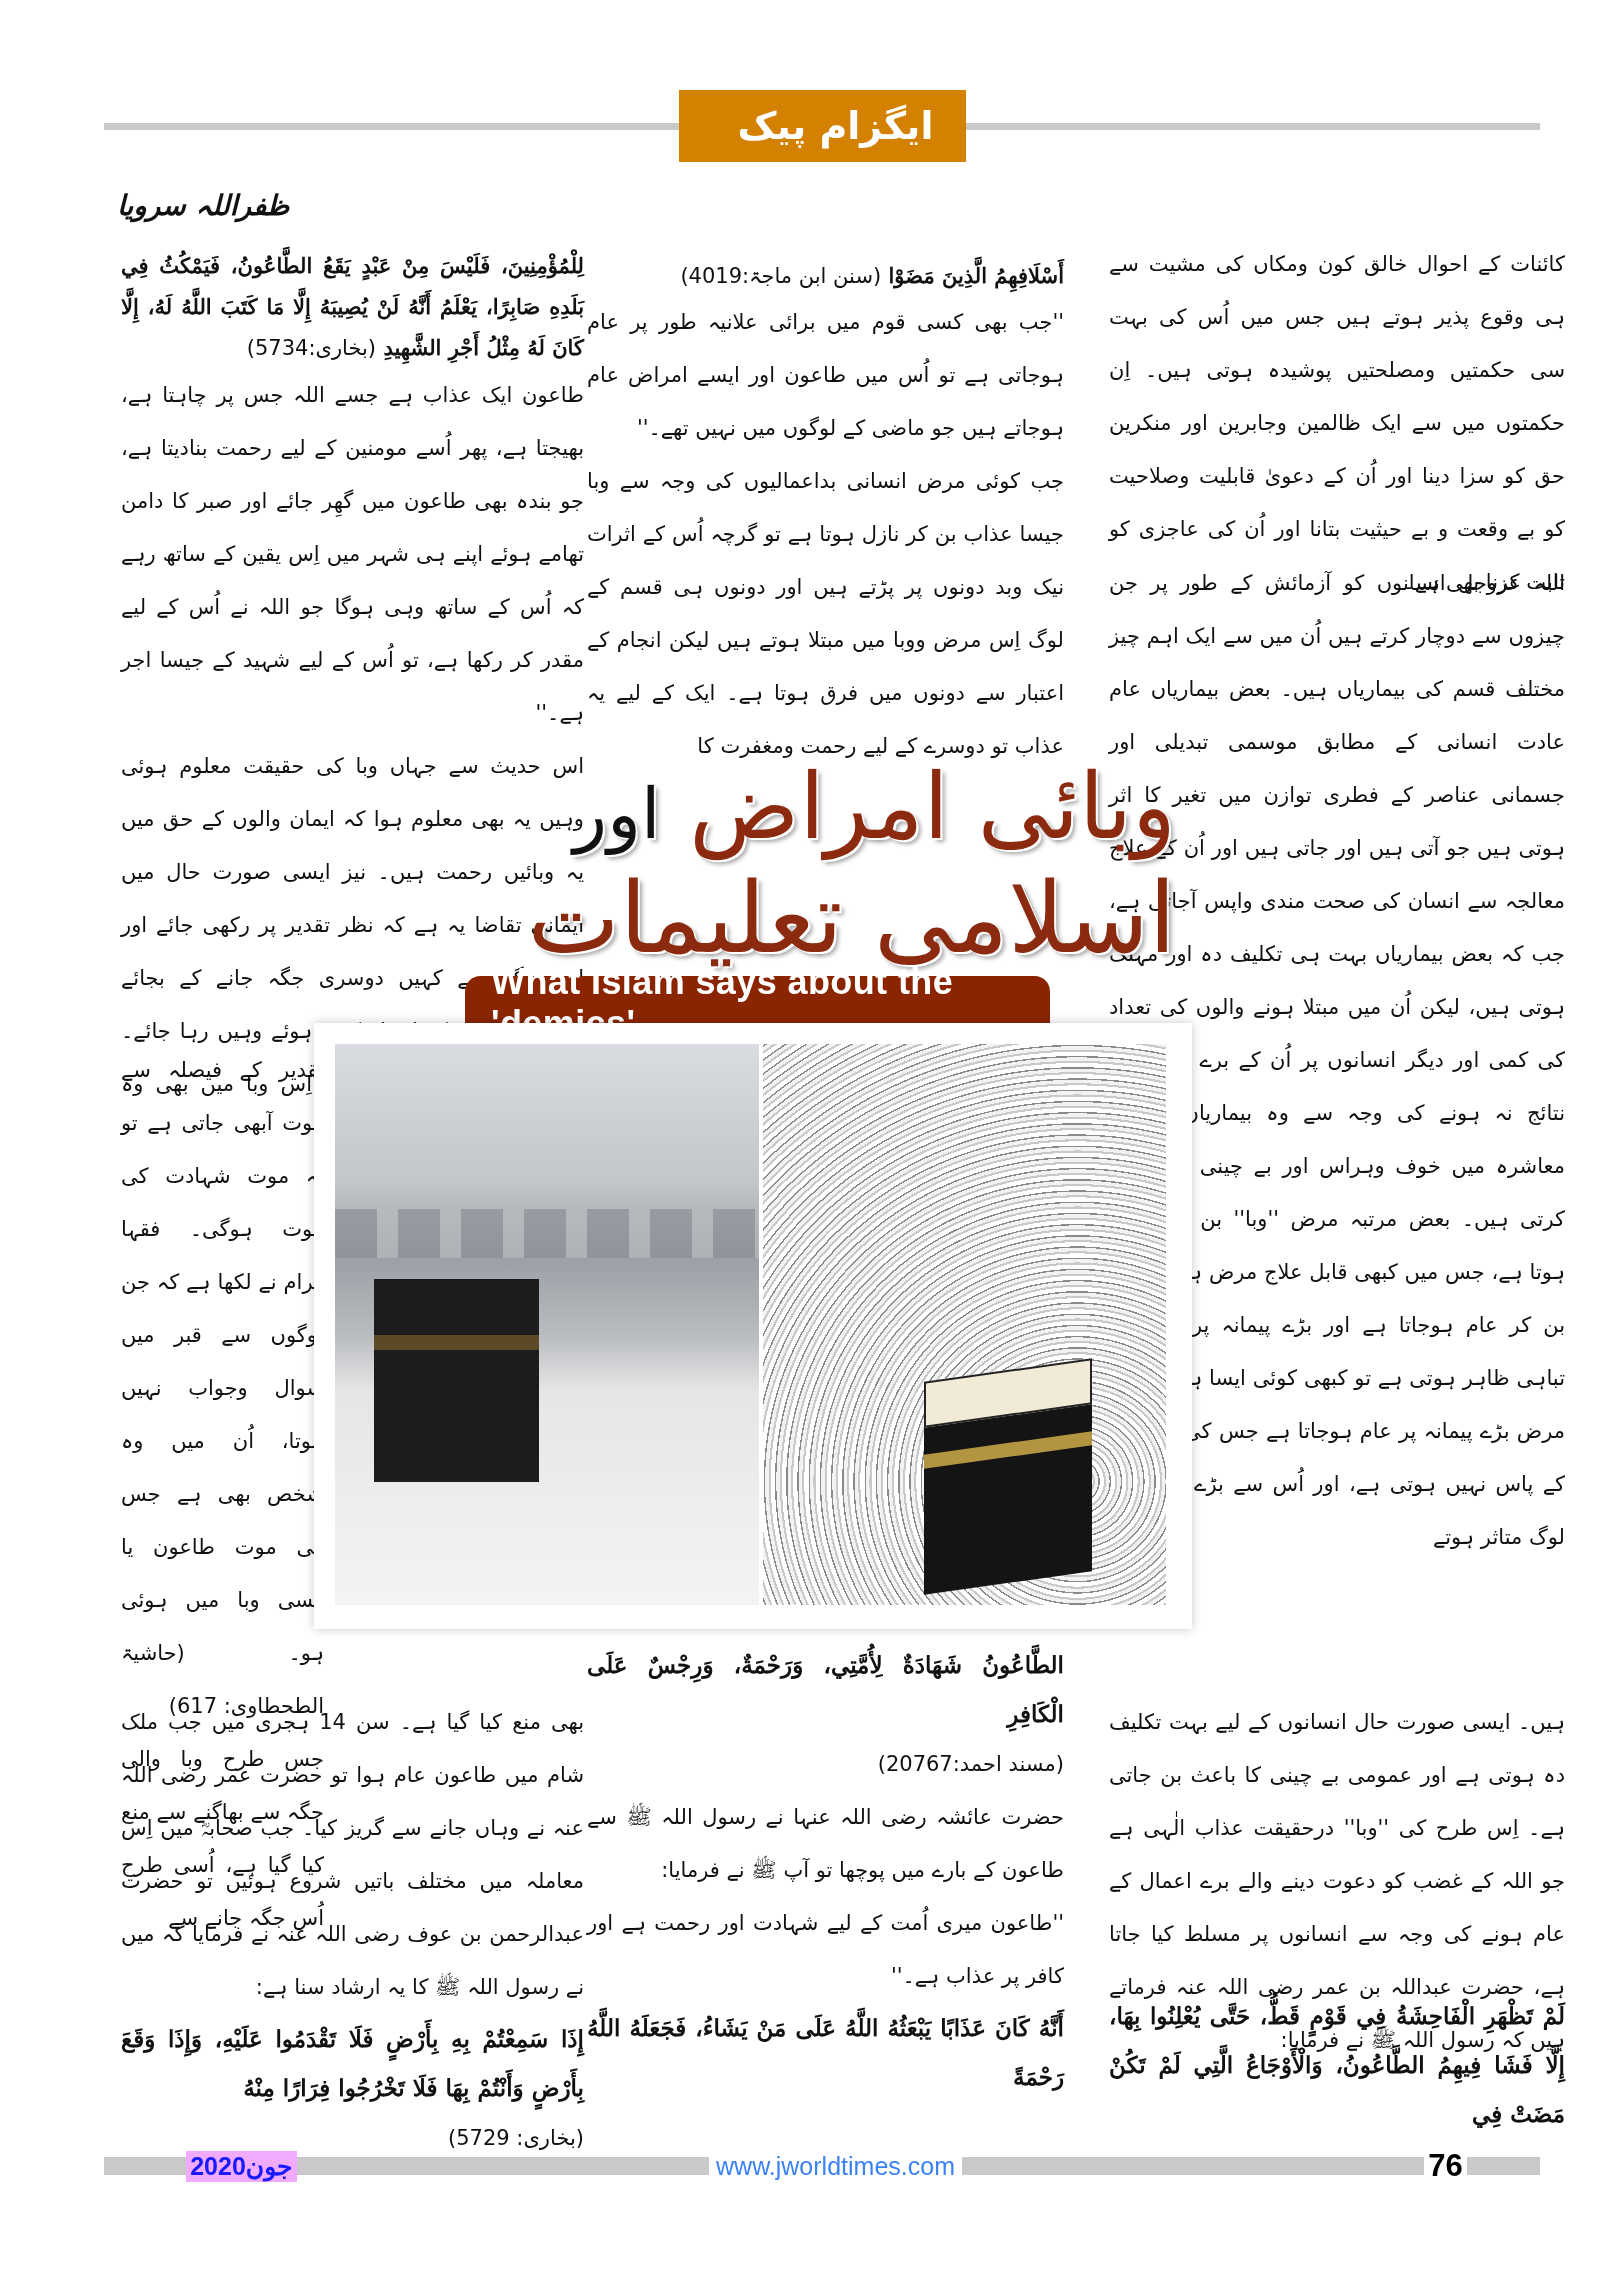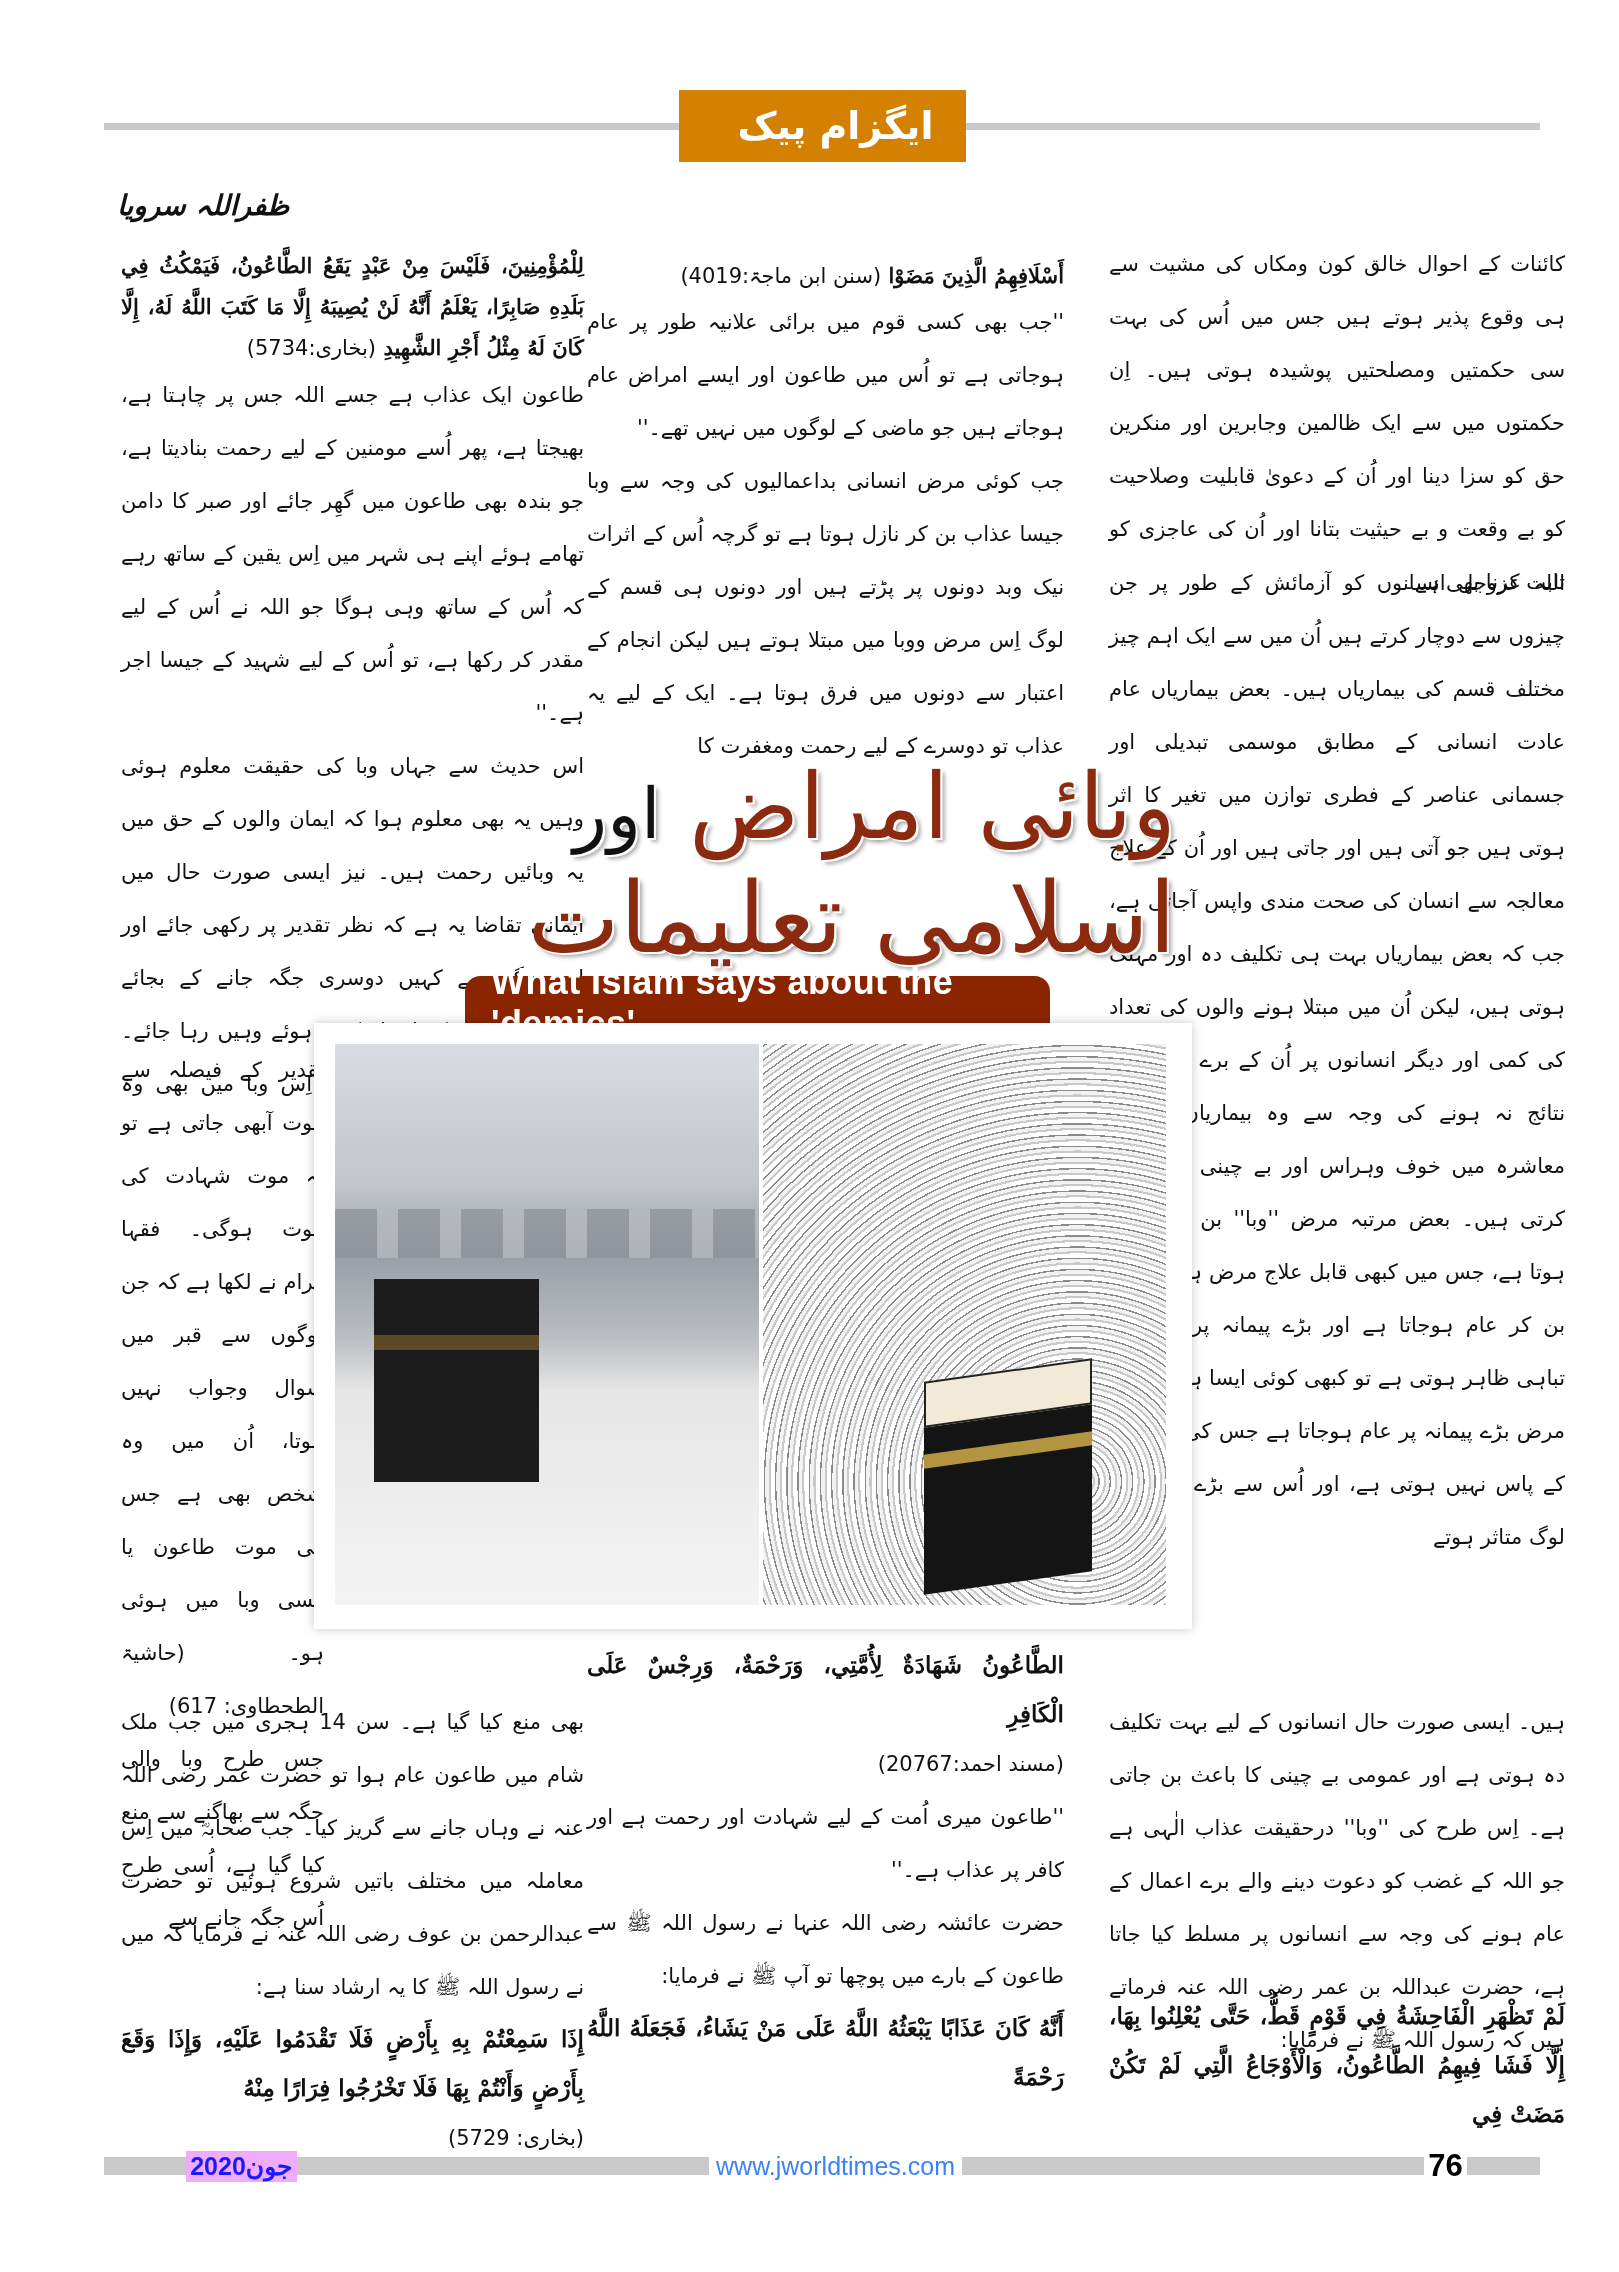--- a/index.html
+++ b/index.html
@@ -95,24 +95,24 @@
   </div>
   <div class="para">
     <p>''جب بھی کسی قوم میں برائی علانیہ طور پر عام ہوجاتی ہے تو اُس میں طاعون اور ایسے امراض عام ہوجاتے ہیں جو ماضی کے لوگوں میں نہیں تھے۔''</p>
     <p>جب کوئی مرض انسانی بداعمالیوں کی وجہ سے وبا جیسا عذاب بن کر نازل ہوتا ہے تو گرچہ اُس کے اثرات نیک وبد دونوں پر پڑتے ہیں اور دونوں ہی قسم کے لوگ اِس مرض ووبا میں مبتلا ہوتے ہیں لیکن انجام کے اعتبار سے دونوں میں فرق ہوتا ہے۔ ایک کے لیے یہ عذاب تو دوسرے کے لیے رحمت ومغفرت کا</p>
   </div>
 </div>
 <div class="abs rtl col-mid" style="top:1640px;">
   <div class="arabic">الطَّاعُونُ شَهَادَةٌ لِأُمَّتِي، وَرَحْمَةٌ، وَرِجْسٌ عَلَى الْكَافِرِ</div>
   <div class="para">(مسند احمد:20767)</div>
   <div class="para">
-      <p>''طاعون میری اُمت کے لیے شہادت اور رحمت ہے اور کافر پر عذاب ہے۔''</p>
+      <p>حضرت عائشہ رضی اللہ عنہا نے رسول اللہ ﷺ سے طاعون کے بارے میں پوچھا تو آپ ﷺ نے فرمایا:</p>
     </div>
   <div class="para">
-      <p>حضرت عائشہ رضی اللہ عنہا نے رسول اللہ ﷺ سے طاعون کے بارے میں پوچھا تو آپ ﷺ نے فرمایا:</p>
+      <p>''طاعون میری اُمت کے لیے شہادت اور رحمت ہے اور کافر پر عذاب ہے۔''</p>
     </div>
   <div class="arabic">أَنَّهُ كَانَ عَذَابًا يَبْعَثُهُ اللَّهُ عَلَى مَنْ يَشَاءُ، فَجَعَلَهُ اللَّهُ رَحْمَةً</div>
 </div>
 
 <div class="abs rtl col-left" style="top:245px;">
   <div class="arabic" style="font-size:21px; line-height:41px;">
     <span>لِلْمُؤْمِنِينَ، فَلَيْسَ مِنْ عَبْدٍ يَقَعُ الطَّاعُونُ، فَيَمْكُثُ فِي بَلَدِهِ صَابِرًا، يَعْلَمُ أَنَّهُ لَنْ يُصِيبَهُ إِلَّا مَا كَتَبَ اللَّهُ لَهُ، إِلَّا كَانَ لَهُ مِثْلُ أَجْرِ الشَّهِيدِ</span>
     <span style="font-weight:normal; font-family:'DejaVu Sans',sans-serif;">(بخاری:5734)</span>
   </div>
   <div class="para">

